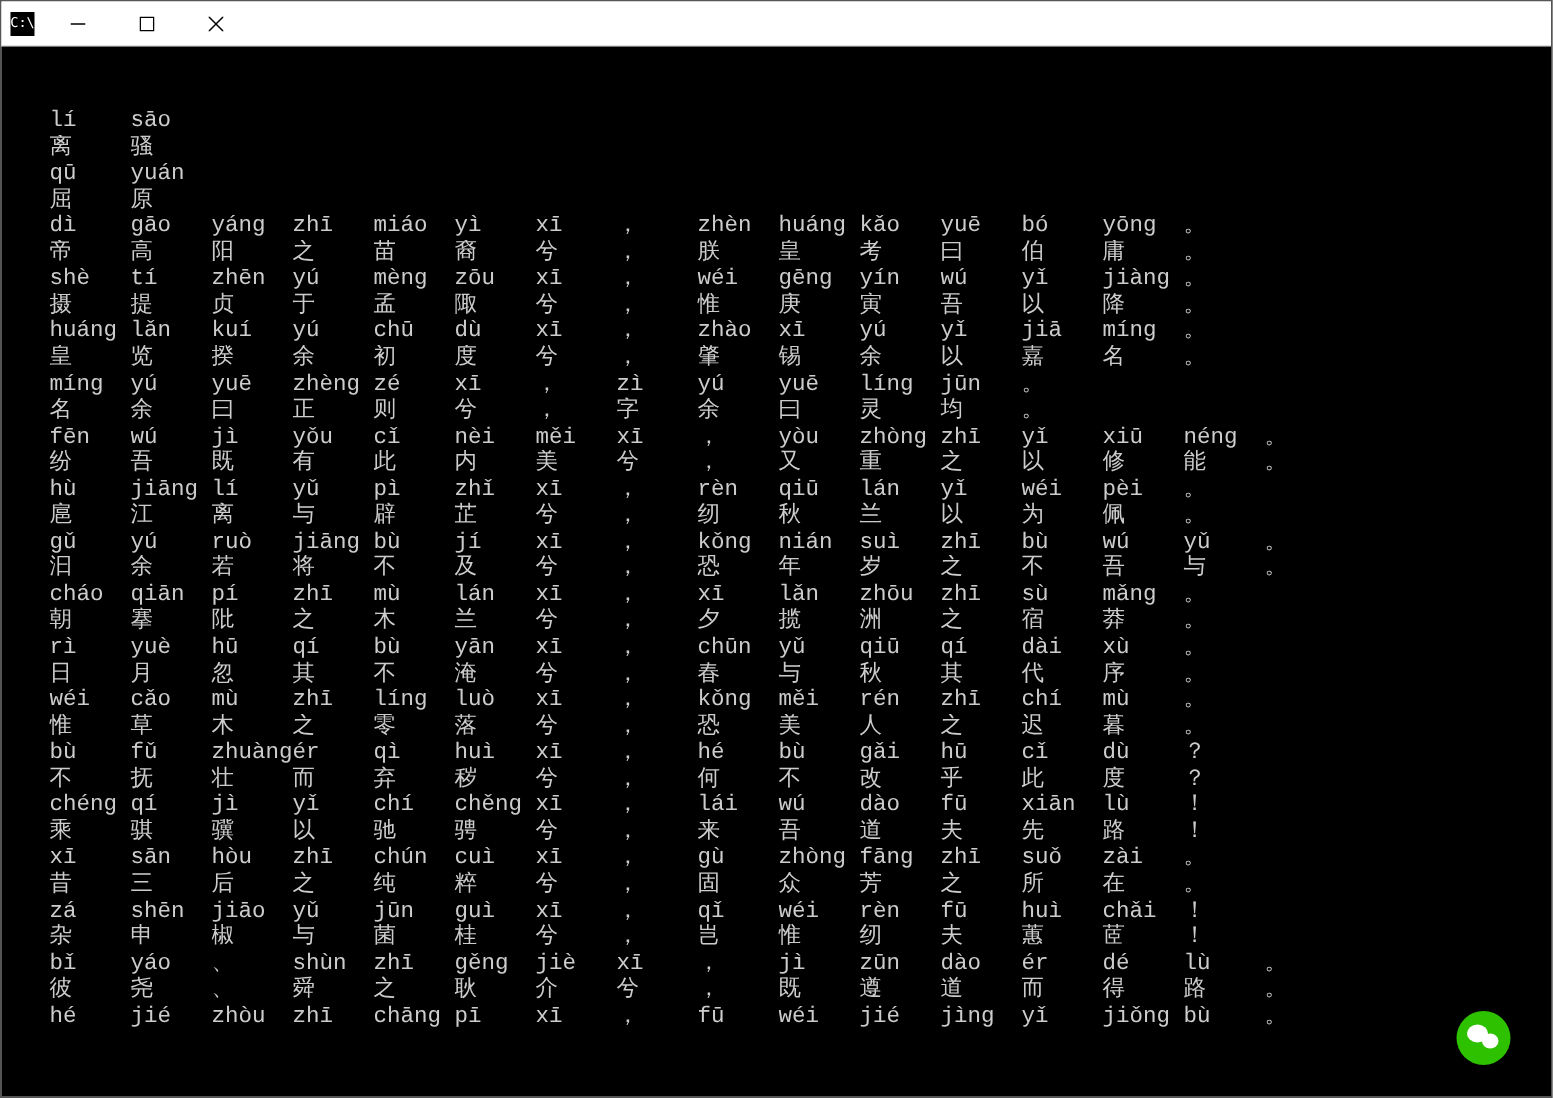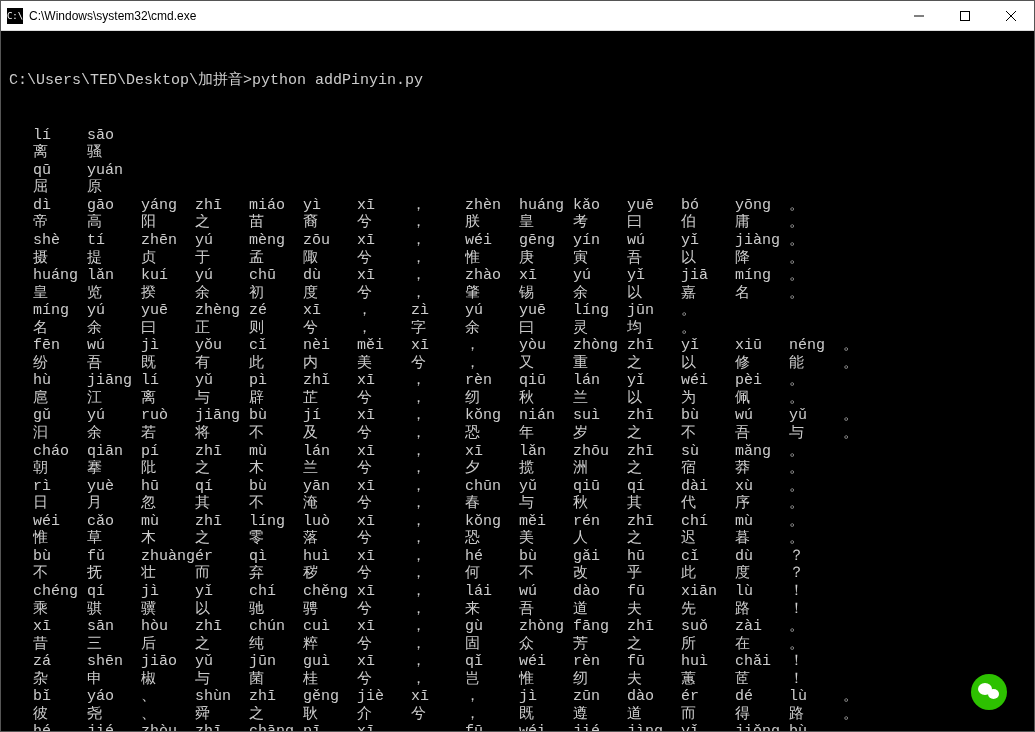--- a/index.html
+++ b/index.html
@@ -19,41 +19,39 @@
   .watermark .wxicon::before { content:""; position:absolute; width:14px; height:12px; background:#fff; border-radius:50%; top:9px; left:7px; }
   .watermark .wxicon::after { content:""; position:absolute; width:11px; height:10px; background:#fff; border-radius:50%; top:15px; left:17px; }
   svg { display:block; }
 </style>
 </head>
 <body>
 
 <div class="window">
   <div class="titlebar">
     <div class="icon">C:\</div>
-    <div class="title">C:\Windows\system32\cmd.exe</div>
     <div class="controls">
       <div class="ctrl">
         <svg width="10" height="10" viewBox="0 0 10 10">
             <line x1="0" y1="5" x2="10" y2="5" stroke="#000" stroke-width="1"></line>
           </svg>
       </div>
       <div class="ctrl">
         <svg width="10" height="10" viewBox="0 0 10 10">
             <rect x="0.5" y="0.5" width="9" height="9" fill="none" stroke="#000" stroke-width="1"></rect>
           </svg>
       </div>
       <div class="ctrl close">
         <svg width="10" height="10" viewBox="0 0 10 10">
             <line x1="0" y1="0" x2="10" y2="10" stroke="#000" stroke-width="1"></line>
             <line x1="10" y1="0" x2="0" y2="10" stroke="#000" stroke-width="1"></line>
           </svg>
       </div>
     </div>
   </div>
   <div class="terminal">
-    <div class="prompt-line">C:\Users\TED\Desktop\加拼音&gt;python addPinyin.py</div>
     <div id="rows"><div class="row"><span class="cell">lí</span><span class="cell">sāo</span></div><div class="row"><span class="cell">离</span><span class="cell">骚</span></div><div class="row"><span class="cell">qū</span><span class="cell">yuán</span></div><div class="row"><span class="cell">屈</span><span class="cell">原</span></div><div class="row"><span class="cell">dì</span><span class="cell">gāo</span><span class="cell">yáng</span><span class="cell">zhī</span><span class="cell">miáo</span><span class="cell">yì</span><span class="cell">xī</span><span class="cell">，</span><span class="cell">zhèn</span><span class="cell">huáng</span><span class="cell">kǎo</span><span class="cell">yuē</span><span class="cell">bó</span><span class="cell">yōng</span><span class="cell">。</span></div><div class="row"><span class="cell">帝</span><span class="cell">高</span><span class="cell">阳</span><span class="cell">之</span><span class="cell">苗</span><span class="cell">裔</span><span class="cell">兮</span><span class="cell">，</span><span class="cell">朕</span><span class="cell">皇</span><span class="cell">考</span><span class="cell">曰</span><span class="cell">伯</span><span class="cell">庸</span><span class="cell">。</span></div><div class="row"><span class="cell">shè</span><span class="cell">tí</span><span class="cell">zhēn</span><span class="cell">yú</span><span class="cell">mèng</span><span class="cell">zōu</span><span class="cell">xī</span><span class="cell">，</span><span class="cell">wéi</span><span class="cell">gēng</span><span class="cell">yín</span><span class="cell">wú</span><span class="cell">yǐ</span><span class="cell">jiàng</span><span class="cell">。</span></div><div class="row"><span class="cell">摄</span><span class="cell">提</span><span class="cell">贞</span><span class="cell">于</span><span class="cell">孟</span><span class="cell">陬</span><span class="cell">兮</span><span class="cell">，</span><span class="cell">惟</span><span class="cell">庚</span><span class="cell">寅</span><span class="cell">吾</span><span class="cell">以</span><span class="cell">降</span><span class="cell">。</span></div><div class="row"><span class="cell">huáng</span><span class="cell">lǎn</span><span class="cell">kuí</span><span class="cell">yú</span><span class="cell">chū</span><span class="cell">dù</span><span class="cell">xī</span><span class="cell">，</span><span class="cell">zhào</span><span class="cell">xī</span><span class="cell">yú</span><span class="cell">yǐ</span><span class="cell">jiā</span><span class="cell">míng</span><span class="cell">。</span></div><div class="row"><span class="cell">皇</span><span class="cell">览</span><span class="cell">揆</span><span class="cell">余</span><span class="cell">初</span><span class="cell">度</span><span class="cell">兮</span><span class="cell">，</span><span class="cell">肇</span><span class="cell">锡</span><span class="cell">余</span><span class="cell">以</span><span class="cell">嘉</span><span class="cell">名</span><span class="cell">。</span></div><div class="row"><span class="cell">míng</span><span class="cell">yú</span><span class="cell">yuē</span><span class="cell">zhèng</span><span class="cell">zé</span><span class="cell">xī</span><span class="cell">，</span><span class="cell">zì</span><span class="cell">yú</span><span class="cell">yuē</span><span class="cell">líng</span><span class="cell">jūn</span><span class="cell">。</span></div><div class="row"><span class="cell">名</span><span class="cell">余</span><span class="cell">曰</span><span class="cell">正</span><span class="cell">则</span><span class="cell">兮</span><span class="cell">，</span><span class="cell">字</span><span class="cell">余</span><span class="cell">曰</span><span class="cell">灵</span><span class="cell">均</span><span class="cell">。</span></div><div class="row"><span class="cell">fēn</span><span class="cell">wú</span><span class="cell">jì</span><span class="cell">yǒu</span><span class="cell">cǐ</span><span class="cell">nèi</span><span class="cell">měi</span><span class="cell">xī</span><span class="cell">，</span><span class="cell">yòu</span><span class="cell">zhòng</span><span class="cell">zhī</span><span class="cell">yǐ</span><span class="cell">xiū</span><span class="cell">néng</span><span class="cell">。</span></div><div class="row"><span class="cell">纷</span><span class="cell">吾</span><span class="cell">既</span><span class="cell">有</span><span class="cell">此</span><span class="cell">内</span><span class="cell">美</span><span class="cell">兮</span><span class="cell">，</span><span class="cell">又</span><span class="cell">重</span><span class="cell">之</span><span class="cell">以</span><span class="cell">修</span><span class="cell">能</span><span class="cell">。</span></div><div class="row"><span class="cell">hù</span><span class="cell">jiāng</span><span class="cell">lí</span><span class="cell">yǔ</span><span class="cell">pì</span><span class="cell">zhǐ</span><span class="cell">xī</span><span class="cell">，</span><span class="cell">rèn</span><span class="cell">qiū</span><span class="cell">lán</span><span class="cell">yǐ</span><span class="cell">wéi</span><span class="cell">pèi</span><span class="cell">。</span></div><div class="row"><span class="cell">扈</span><span class="cell">江</span><span class="cell">离</span><span class="cell">与</span><span class="cell">辟</span><span class="cell">芷</span><span class="cell">兮</span><span class="cell">，</span><span class="cell">纫</span><span class="cell">秋</span><span class="cell">兰</span><span class="cell">以</span><span class="cell">为</span><span class="cell">佩</span><span class="cell">。</span></div><div class="row"><span class="cell">gǔ</span><span class="cell">yú</span><span class="cell">ruò</span><span class="cell">jiāng</span><span class="cell">bù</span><span class="cell">jí</span><span class="cell">xī</span><span class="cell">，</span><span class="cell">kǒng</span><span class="cell">nián</span><span class="cell">suì</span><span class="cell">zhī</span><span class="cell">bù</span><span class="cell">wú</span><span class="cell">yǔ</span><span class="cell">。</span></div><div class="row"><span class="cell">汩</span><span class="cell">余</span><span class="cell">若</span><span class="cell">将</span><span class="cell">不</span><span class="cell">及</span><span class="cell">兮</span><span class="cell">，</span><span class="cell">恐</span><span class="cell">年</span><span class="cell">岁</span><span class="cell">之</span><span class="cell">不</span><span class="cell">吾</span><span class="cell">与</span><span class="cell">。</span></div><div class="row"><span class="cell">cháo</span><span class="cell">qiān</span><span class="cell">pí</span><span class="cell">zhī</span><span class="cell">mù</span><span class="cell">lán</span><span class="cell">xī</span><span class="cell">，</span><span class="cell">xī</span><span class="cell">lǎn</span><span class="cell">zhōu</span><span class="cell">zhī</span><span class="cell">sù</span><span class="cell">mǎng</span><span class="cell">。</span></div><div class="row"><span class="cell">朝</span><span class="cell">搴</span><span class="cell">阰</span><span class="cell">之</span><span class="cell">木</span><span class="cell">兰</span><span class="cell">兮</span><span class="cell">，</span><span class="cell">夕</span><span class="cell">揽</span><span class="cell">洲</span><span class="cell">之</span><span class="cell">宿</span><span class="cell">莽</span><span class="cell">。</span></div><div class="row"><span class="cell">rì</span><span class="cell">yuè</span><span class="cell">hū</span><span class="cell">qí</span><span class="cell">bù</span><span class="cell">yān</span><span class="cell">xī</span><span class="cell">，</span><span class="cell">chūn</span><span class="cell">yǔ</span><span class="cell">qiū</span><span class="cell">qí</span><span class="cell">dài</span><span class="cell">xù</span><span class="cell">。</span></div><div class="row"><span class="cell">日</span><span class="cell">月</span><span class="cell">忽</span><span class="cell">其</span><span class="cell">不</span><span class="cell">淹</span><span class="cell">兮</span><span class="cell">，</span><span class="cell">春</span><span class="cell">与</span><span class="cell">秋</span><span class="cell">其</span><span class="cell">代</span><span class="cell">序</span><span class="cell">。</span></div><div class="row"><span class="cell">wéi</span><span class="cell">cǎo</span><span class="cell">mù</span><span class="cell">zhī</span><span class="cell">líng</span><span class="cell">luò</span><span class="cell">xī</span><span class="cell">，</span><span class="cell">kǒng</span><span class="cell">měi</span><span class="cell">rén</span><span class="cell">zhī</span><span class="cell">chí</span><span class="cell">mù</span><span class="cell">。</span></div><div class="row"><span class="cell">惟</span><span class="cell">草</span><span class="cell">木</span><span class="cell">之</span><span class="cell">零</span><span class="cell">落</span><span class="cell">兮</span><span class="cell">，</span><span class="cell">恐</span><span class="cell">美</span><span class="cell">人</span><span class="cell">之</span><span class="cell">迟</span><span class="cell">暮</span><span class="cell">。</span></div><div class="row"><span class="cell">bù</span><span class="cell">fǔ</span><span class="cell">zhuàng</span><span class="cell">ér</span><span class="cell">qì</span><span class="cell">huì</span><span class="cell">xī</span><span class="cell">，</span><span class="cell">hé</span><span class="cell">bù</span><span class="cell">gǎi</span><span class="cell">hū</span><span class="cell">cǐ</span><span class="cell">dù</span><span class="cell">？</span></div><div class="row"><span class="cell">不</span><span class="cell">抚</span><span class="cell">壮</span><span class="cell">而</span><span class="cell">弃</span><span class="cell">秽</span><span class="cell">兮</span><span class="cell">，</span><span class="cell">何</span><span class="cell">不</span><span class="cell">改</span><span class="cell">乎</span><span class="cell">此</span><span class="cell">度</span><span class="cell">？</span></div><div class="row"><span class="cell">chéng</span><span class="cell">qí</span><span class="cell">jì</span><span class="cell">yǐ</span><span class="cell">chí</span><span class="cell">chěng</span><span class="cell">xī</span><span class="cell">，</span><span class="cell">lái</span><span class="cell">wú</span><span class="cell">dào</span><span class="cell">fū</span><span class="cell">xiān</span><span class="cell">lù</span><span class="cell">！</span></div><div class="row"><span class="cell">乘</span><span class="cell">骐</span><span class="cell">骥</span><span class="cell">以</span><span class="cell">驰</span><span class="cell">骋</span><span class="cell">兮</span><span class="cell">，</span><span class="cell">来</span><span class="cell">吾</span><span class="cell">道</span><span class="cell">夫</span><span class="cell">先</span><span class="cell">路</span><span class="cell">！</span></div><div class="row"><span class="cell">xī</span><span class="cell">sān</span><span class="cell">hòu</span><span class="cell">zhī</span><span class="cell">chún</span><span class="cell">cuì</span><span class="cell">xī</span><span class="cell">，</span><span class="cell">gù</span><span class="cell">zhòng</span><span class="cell">fāng</span><span class="cell">zhī</span><span class="cell">suǒ</span><span class="cell">zài</span><span class="cell">。</span></div><div class="row"><span class="cell">昔</span><span class="cell">三</span><span class="cell">后</span><span class="cell">之</span><span class="cell">纯</span><span class="cell">粹</span><span class="cell">兮</span><span class="cell">，</span><span class="cell">固</span><span class="cell">众</span><span class="cell">芳</span><span class="cell">之</span><span class="cell">所</span><span class="cell">在</span><span class="cell">。</span></div><div class="row"><span class="cell">zá</span><span class="cell">shēn</span><span class="cell">jiāo</span><span class="cell">yǔ</span><span class="cell">jūn</span><span class="cell">guì</span><span class="cell">xī</span><span class="cell">，</span><span class="cell">qǐ</span><span class="cell">wéi</span><span class="cell">rèn</span><span class="cell">fū</span><span class="cell">huì</span><span class="cell">chǎi</span><span class="cell">！</span></div><div class="row"><span class="cell">杂</span><span class="cell">申</span><span class="cell">椒</span><span class="cell">与</span><span class="cell">菌</span><span class="cell">桂</span><span class="cell">兮</span><span class="cell">，</span><span class="cell">岂</span><span class="cell">惟</span><span class="cell">纫</span><span class="cell">夫</span><span class="cell">蕙</span><span class="cell">茝</span><span class="cell">！</span></div><div class="row"><span class="cell">bǐ</span><span class="cell">yáo</span><span class="cell">、</span><span class="cell">shùn</span><span class="cell">zhī</span><span class="cell">gěng</span><span class="cell">jiè</span><span class="cell">xī</span><span class="cell">，</span><span class="cell">jì</span><span class="cell">zūn</span><span class="cell">dào</span><span class="cell">ér</span><span class="cell">dé</span><span class="cell">lù</span><span class="cell">。</span></div><div class="row"><span class="cell">彼</span><span class="cell">尧</span><span class="cell">、</span><span class="cell">舜</span><span class="cell">之</span><span class="cell">耿</span><span class="cell">介</span><span class="cell">兮</span><span class="cell">，</span><span class="cell">既</span><span class="cell">遵</span><span class="cell">道</span><span class="cell">而</span><span class="cell">得</span><span class="cell">路</span><span class="cell">。</span></div><div class="row"><span class="cell">hé</span><span class="cell">jié</span><span class="cell">zhòu</span><span class="cell">zhī</span><span class="cell">chāng</span><span class="cell">pī</span><span class="cell">xī</span><span class="cell">，</span><span class="cell">fū</span><span class="cell">wéi</span><span class="cell">jié</span><span class="cell">jìng</span><span class="cell">yǐ</span><span class="cell">jiǒng</span><span class="cell">bù</span><span class="cell">。</span></div></div>
   </div>
 </div>
 
 <div class="watermark">
   <div class="wxicon"></div>
 </div>
 
 </body></html>

